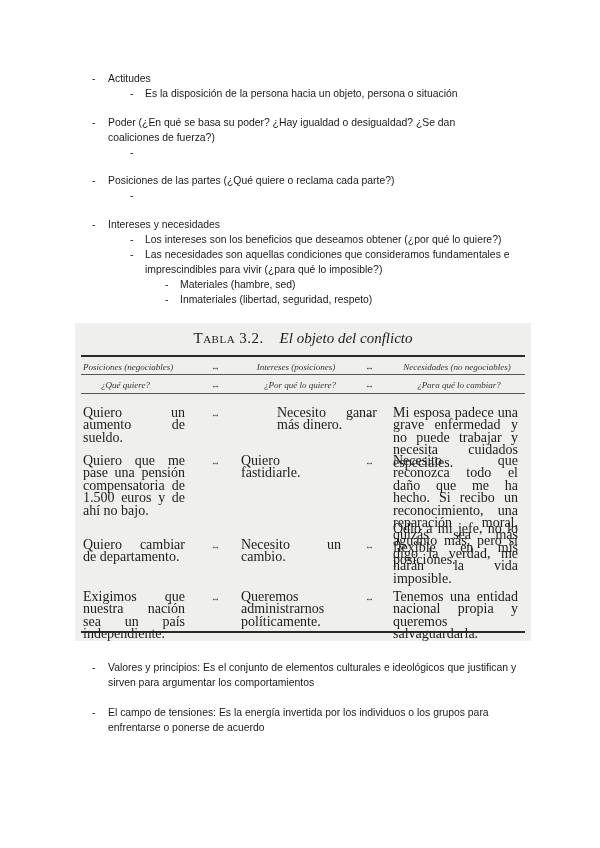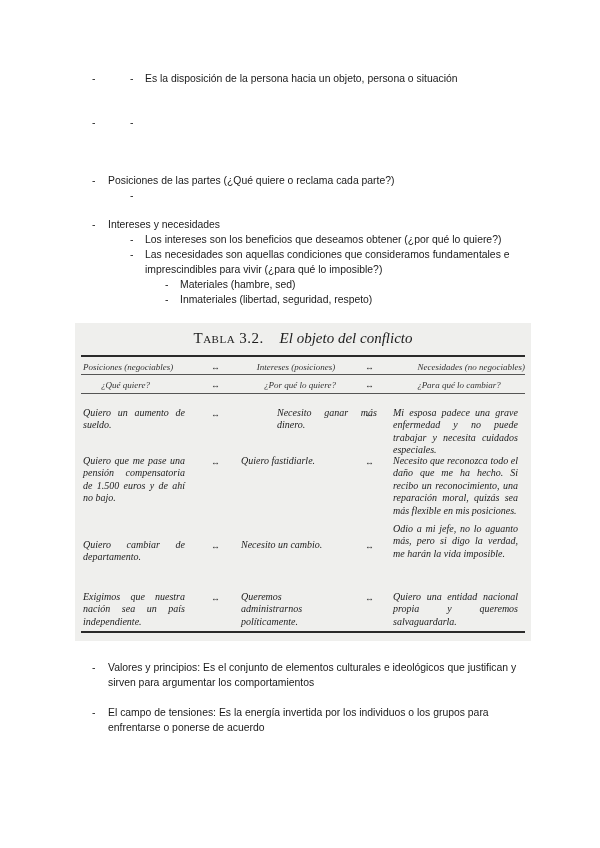--- a/index.html
+++ b/index.html
@@ -17,50 +17,52 @@
     .l3 .txt { position: relative; left: 180px; width: 360px; display: block; }
 
     
     .scan { position: absolute; left: 75px; top: 323px; width: 456px; height: 318px; background: #efefed;
       font-family: "Liberation Serif", serif; color: #1c1c1c; }
     .scan .title { position: absolute; top: 8px; left: 0; width: 456px; text-align: center; font-size: 15px; }
     .scan .title .caps { font-variant: small-caps; letter-spacing: 0.5px; }
     .scan .title .name { font-style: italic; margin-left: 12px; }
     .rule { position: absolute; left: 6px; width: 444px; background: #2a2a2a; }
     .hdr-row { position: absolute; left: 6px; width: 444px; font-style: italic; font-size: 8.2px; color: #333; }
-    .cell { position: absolute; font-size: 10px; line-height: 12.4px; text-align: justify; font-style: italic; }
+    .cell { position: absolute; font-size: 14px; line-height: 12.4px; text-align: justify; }
     .c1 { left: 8px; width: 102px; }
     .c2 { left: 166px; width: 100px; }
     .c3 { left: 318px; width: 125px; }
     .arrow { position: absolute; font-size: 9px; color: #333; }
     .a1 { left: 136px; }
     .a2 { left: 290px; }
     .h1 { left: 2px; }
     .h2 { left: 160px; width: 110px; text-align: center; }
-    .h3 { left: 308px; width: 136px; text-align: right; }
+    .h3 { left: 308px; width: 136px; text-align: center; }
     .q1 { left: 20px; }
     .q2 { left: 165px; width: 108px; text-align: center; }
     .q3 { left: 318px; width: 120px; text-align: center; }
   </style>
 </head>
 <body>
 
 <div class="block" style="top:71px;">
   <div class="item l1">
     <span class="dash">-</span>
+    <span class="txt">Actitudes</span>
   </div>
   <div class="item l2">
     <span class="dash">-</span>
     <span class="txt">Es la disposición de la persona hacia un objeto, persona o situación</span>
   </div>
 </div>
 
 <div class="block" style="top:115px;">
   <div class="item l1">
     <span class="dash">-</span>
+    <span class="txt" style="width:360px;">Poder (¿En qué se basa su poder? ¿Hay igualdad o desigualdad? ¿Se  dan coaliciones de fuerza?)</span>
   </div>
   <div class="item l2">
     <span class="dash">-</span>
   </div>
 </div>
 
 <div class="block" style="top:173px;">
   <div class="item l1">
     <span class="dash">-</span>
     <span class="txt">Posiciones de las partes (¿Qué quiere o reclama cada parte?)</span>
@@ -139,21 +141,21 @@
     <div class="cell c2" style="top:216px;">Necesito un cambio.</div>
     <span class="arrow a2" style="top:216px;">↔</span>
     <div class="cell c3" style="top:200px;">Odio a mi jefe, no lo aguanto más, pero si digo la verdad, me harán la vida imposible.</div>
   </div>
 
   <div>
     <div class="cell c1" style="top:268px;">Exigimos que nuestra nación sea un país independiente.</div>
     <span class="arrow a1" style="top:268px;">↔</span>
     <div class="cell c2" style="top:268px;">Queremos administrarnos políticamente.</div>
     <span class="arrow a2" style="top:268px;">↔</span>
-    <div class="cell c3" style="top:268px;">Quiero una entidad nacional propia y queremos salvaguardarla.</div>
+    <div class="cell c3" style="top:268px;">Tenemos una entidad nacional propia y queremos salvaguardarla.</div>
   </div>
 
   <div class="rule" style="top:308px;height:2px;"></div>
 </div>
 
 <div class="block" style="top:660px;">
   <div class="item l1">
     <span class="dash">-</span>
     <span class="txt" style="width:410px;">Valores y principios: Es el conjunto de elementos culturales e ideológicos que justifican y sirven para argumentar los comportamientos</span>
   </div>

